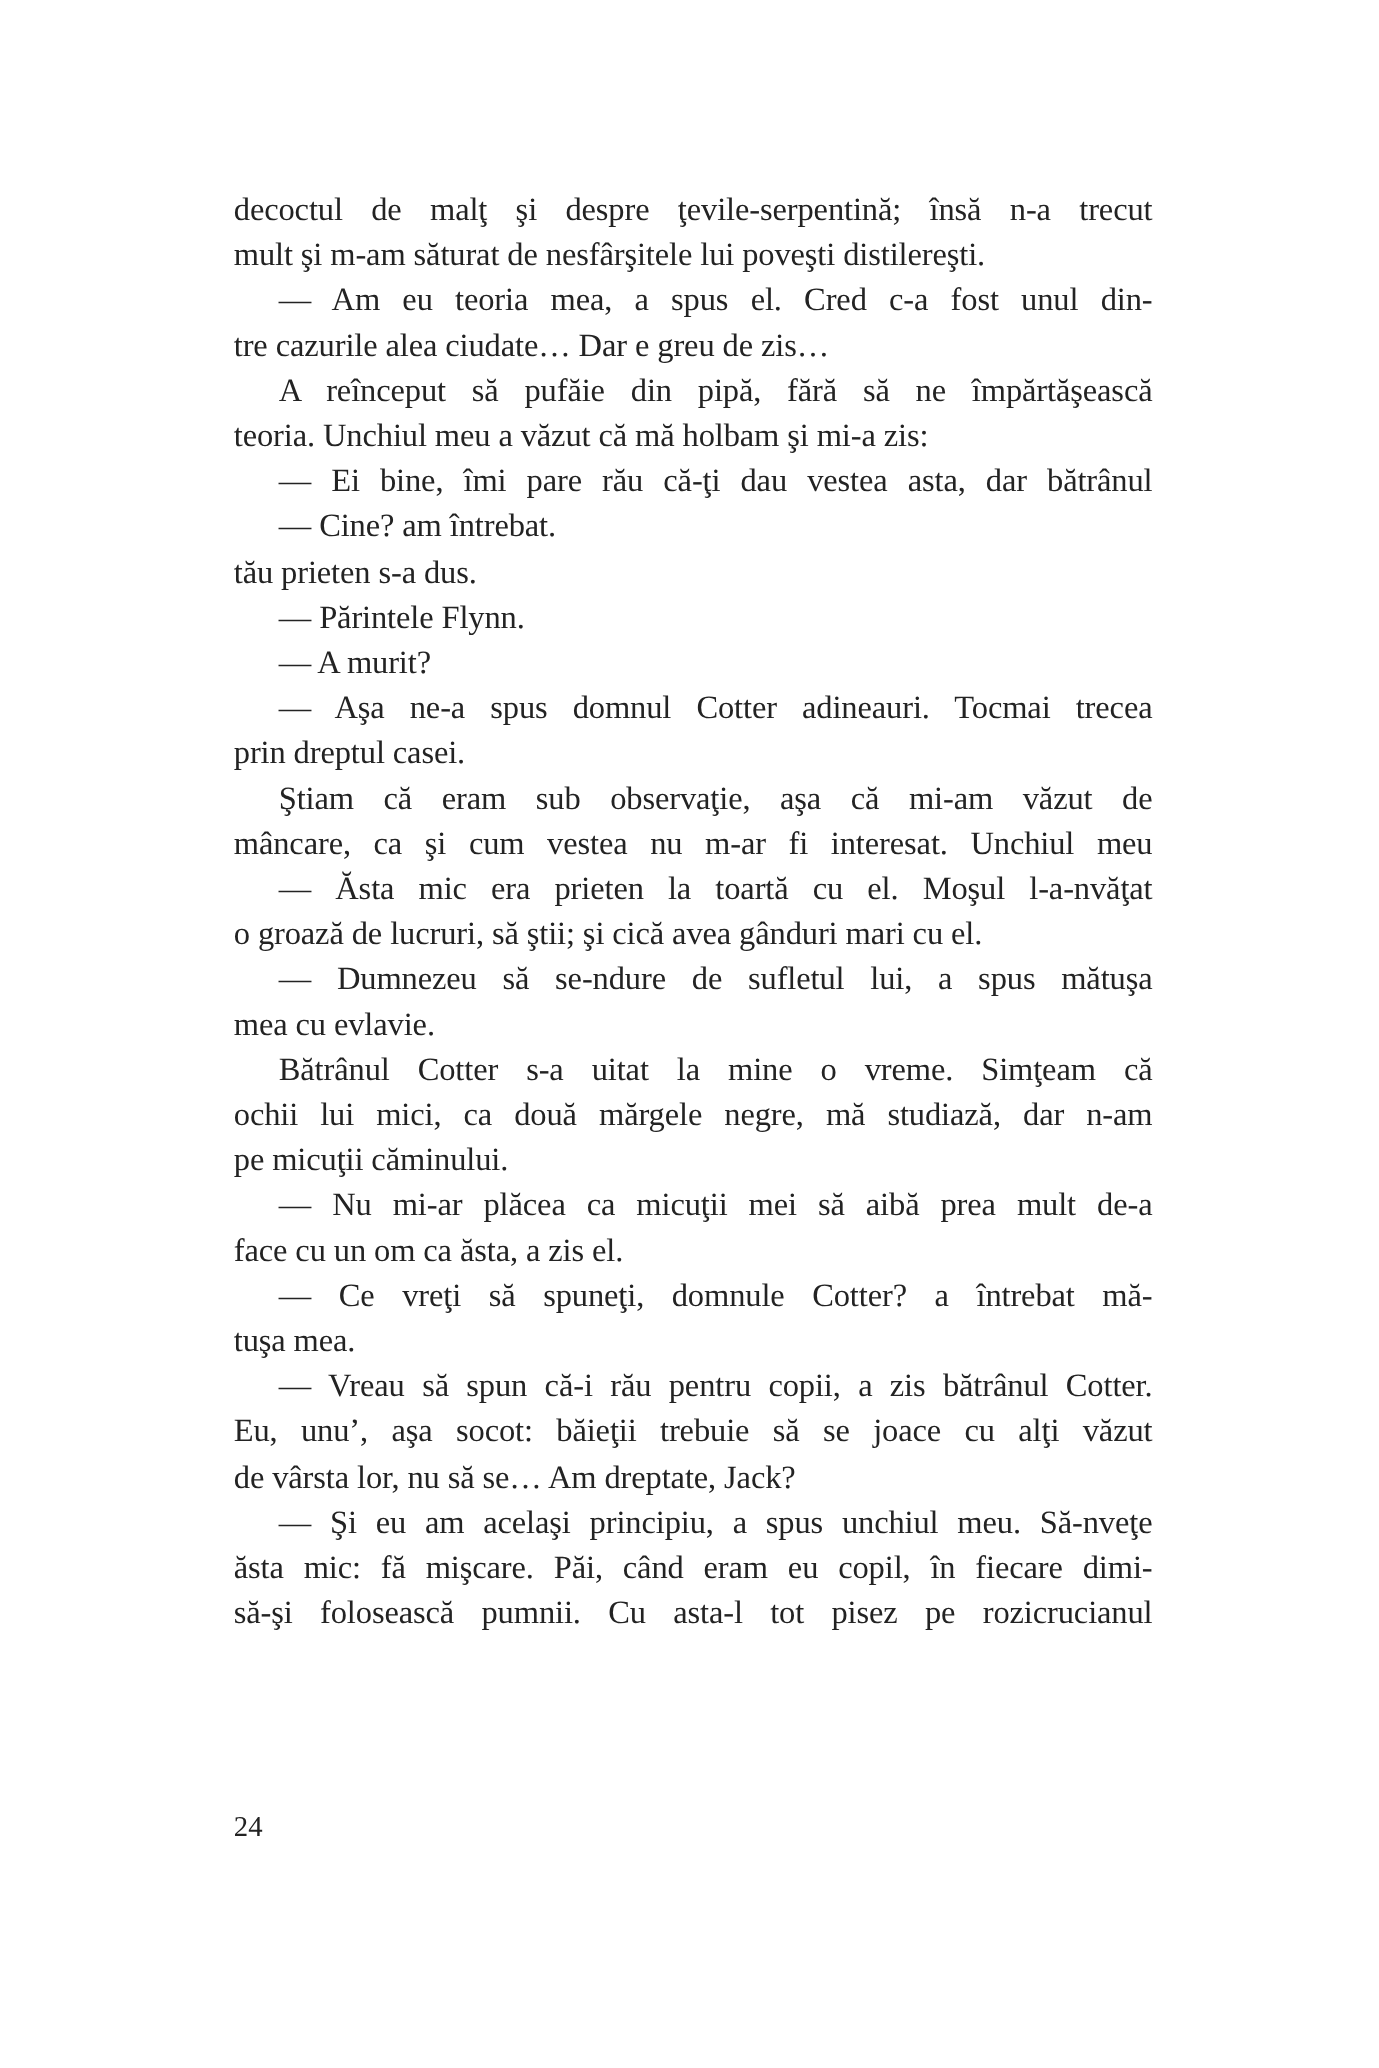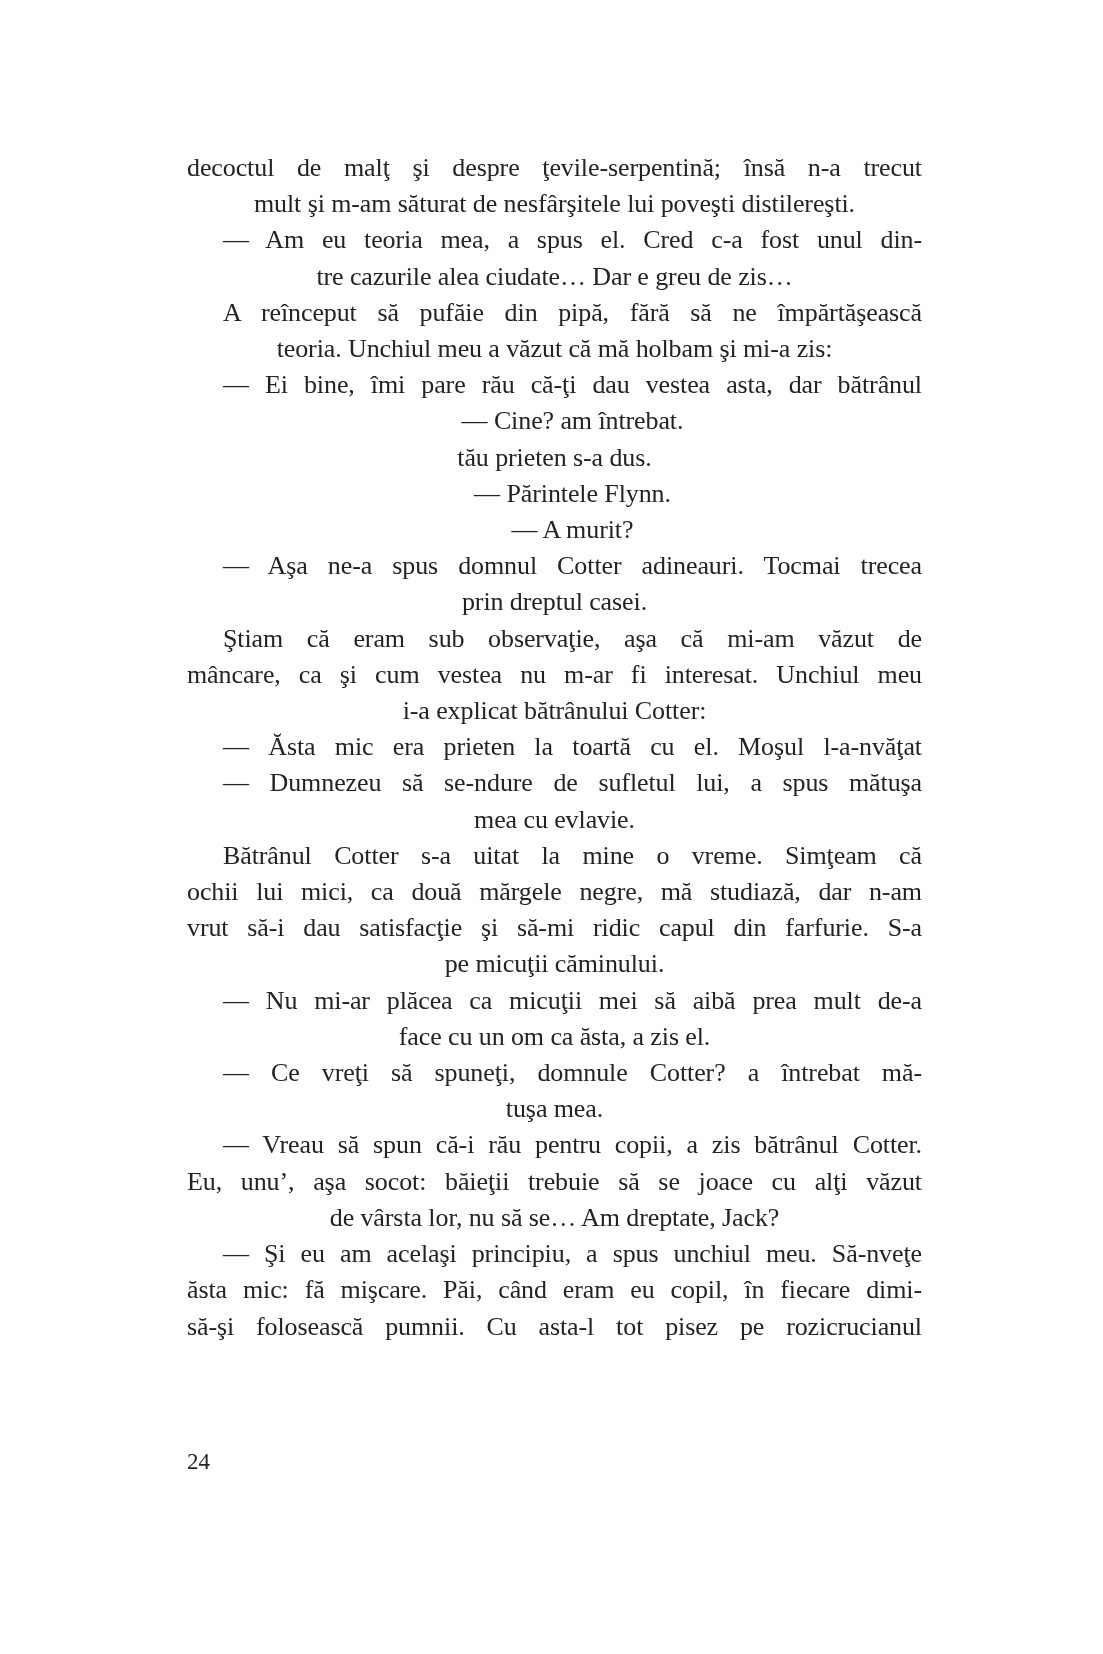--- a/index.html
+++ b/index.html
@@ -19,21 +19,21 @@
   .text-block {
     position: absolute;
     left: 187px;
     top: 150px;
     width: 735px;
     font-size: 26px;
     line-height: 36.2px;
     letter-spacing: -0.1px;
   }
   .line {
-    text-align: center;
+    text-align: left;
     white-space: normal;
   }
   .line.just {
     text-align: justify;
     text-align-last: justify;
   }
   .line.ind {
     text-indent: 36px;
   }
   .pagenum {
@@ -57,27 +57,26 @@
       <div class="line">teoria. Unchiul meu a văzut că mă holbam şi mi-a zis:</div>
       <div class="line just ind">— Ei bine, îmi pare rău că-ţi dau vestea asta, dar bătrânul</div>
       <div class="line ind">— Cine? am întrebat.</div>
       <div class="line">tău prieten s-a dus.</div>
       <div class="line ind">— Părintele Flynn.</div>
       <div class="line ind">— A murit?</div>
       <div class="line just ind">— Aşa ne-a spus domnul Cotter adineauri. Tocmai trecea</div>
       <div class="line">prin dreptul casei.</div>
       <div class="line just ind">Ştiam că eram sub observaţie, aşa că mi-am văzut de</div>
       <div class="line just">mâncare, ca şi cum vestea nu m-ar fi interesat. Unchiul meu</div>
-      <div class="line">i-a explicat bătrânului Cotter:</div>
       <div class="line just ind">— Ăsta mic era prieten la toartă cu el. Moşul l-a-nvăţat</div>
+      <div class="line">o groază de lucruri, să ştii; şi cică avea gânduri mari cu el.</div>
       <div class="line just ind">— Dumnezeu să se-ndure de sufletul lui, a spus mătuşa</div>
       <div class="line">mea cu evlavie.</div>
       <div class="line just ind">Bătrânul Cotter s-a uitat la mine o vreme. Simţeam că</div>
       <div class="line just">ochii lui mici, ca două mărgele negre, mă studiază, dar n-am</div>
-      <div class="line just">vrut să-i dau satisfacţie şi să-mi ridic capul din farfurie. S-a</div>
       <div class="line">pe micuţii căminului.</div>
       <div class="line just ind">— Nu mi-ar plăcea ca micuţii mei să aibă prea mult de-a</div>
       <div class="line">face cu un om ca ăsta, a zis el.</div>
       <div class="line just ind">— Ce vreţi să spuneţi, domnule Cotter? a întrebat mă-</div>
       <div class="line">tuşa mea.</div>
       <div class="line just ind">— Vreau să spun că-i rău pentru copii, a zis bătrânul Cotter.</div>
       <div class="line just">Eu, unu’, aşa socot: băieţii trebuie să se joace cu alţi văzut</div>
       <div class="line">de vârsta lor, nu să se… Am dreptate, Jack?</div>
       <div class="line just ind">— Şi eu am acelaşi principiu, a spus unchiul meu. Să-nveţe</div>
       <div class="line just">ăsta mic: fă mişcare. Păi, când eram eu copil, în fiecare dimi-</div>

